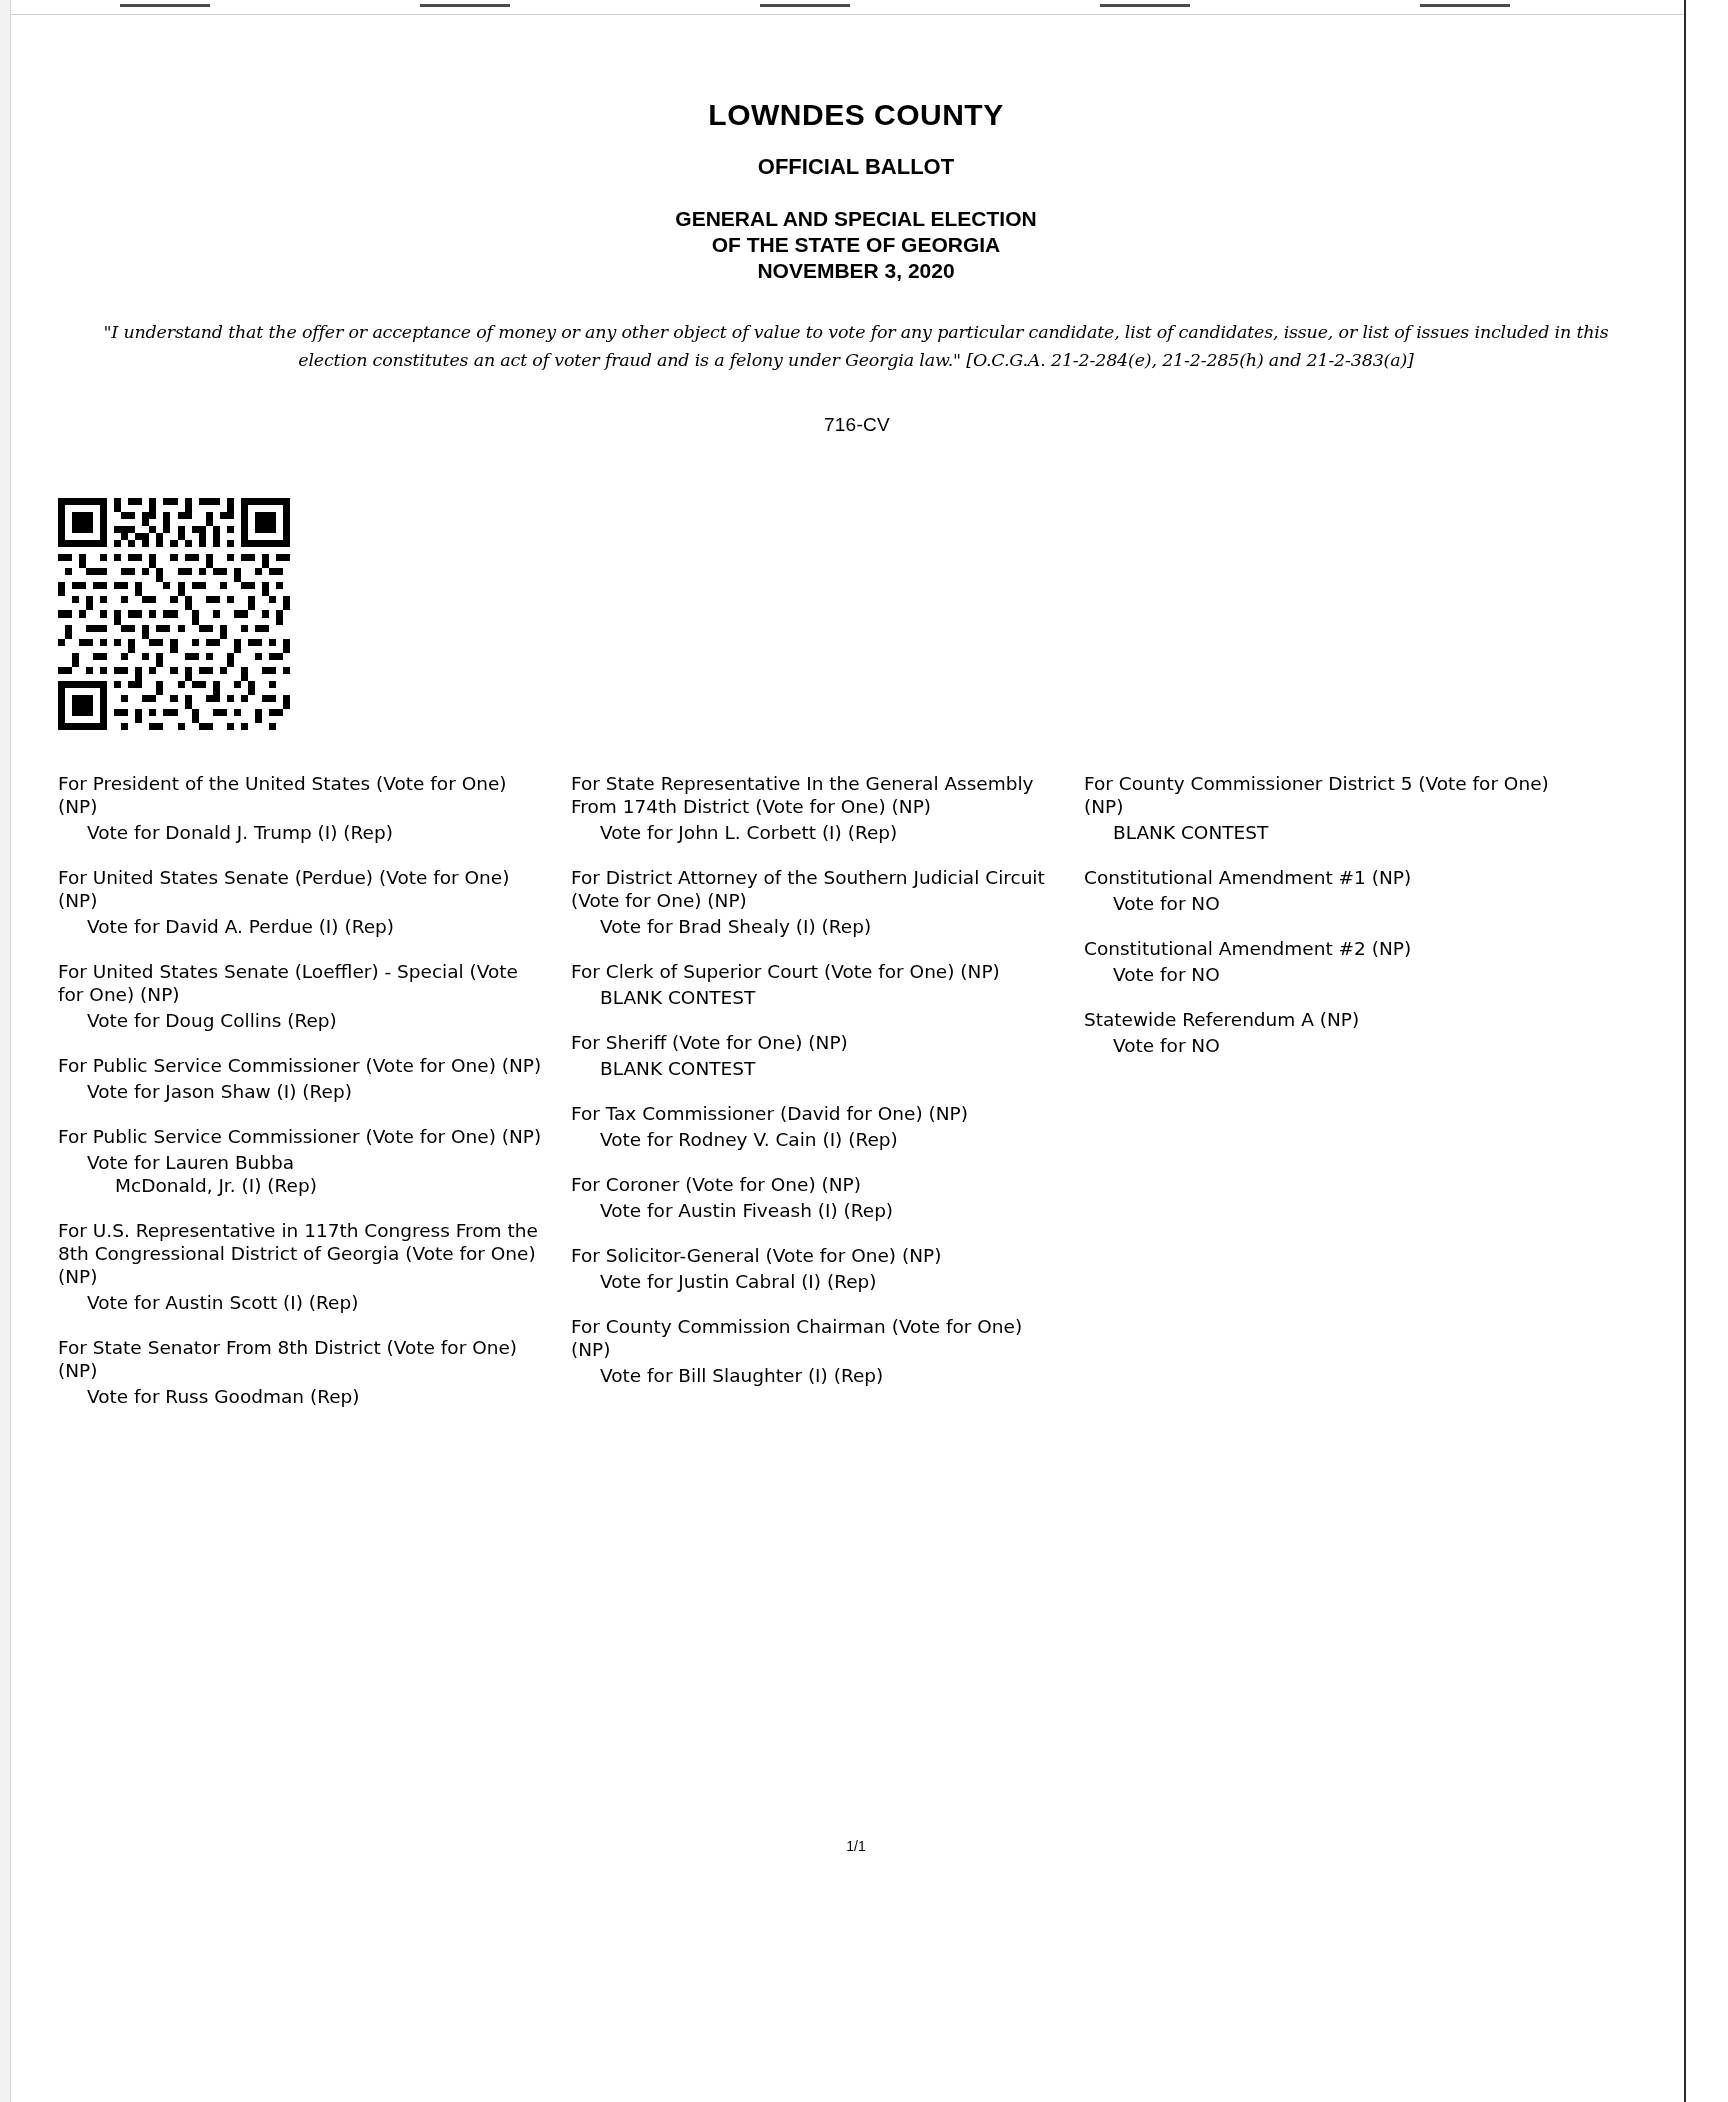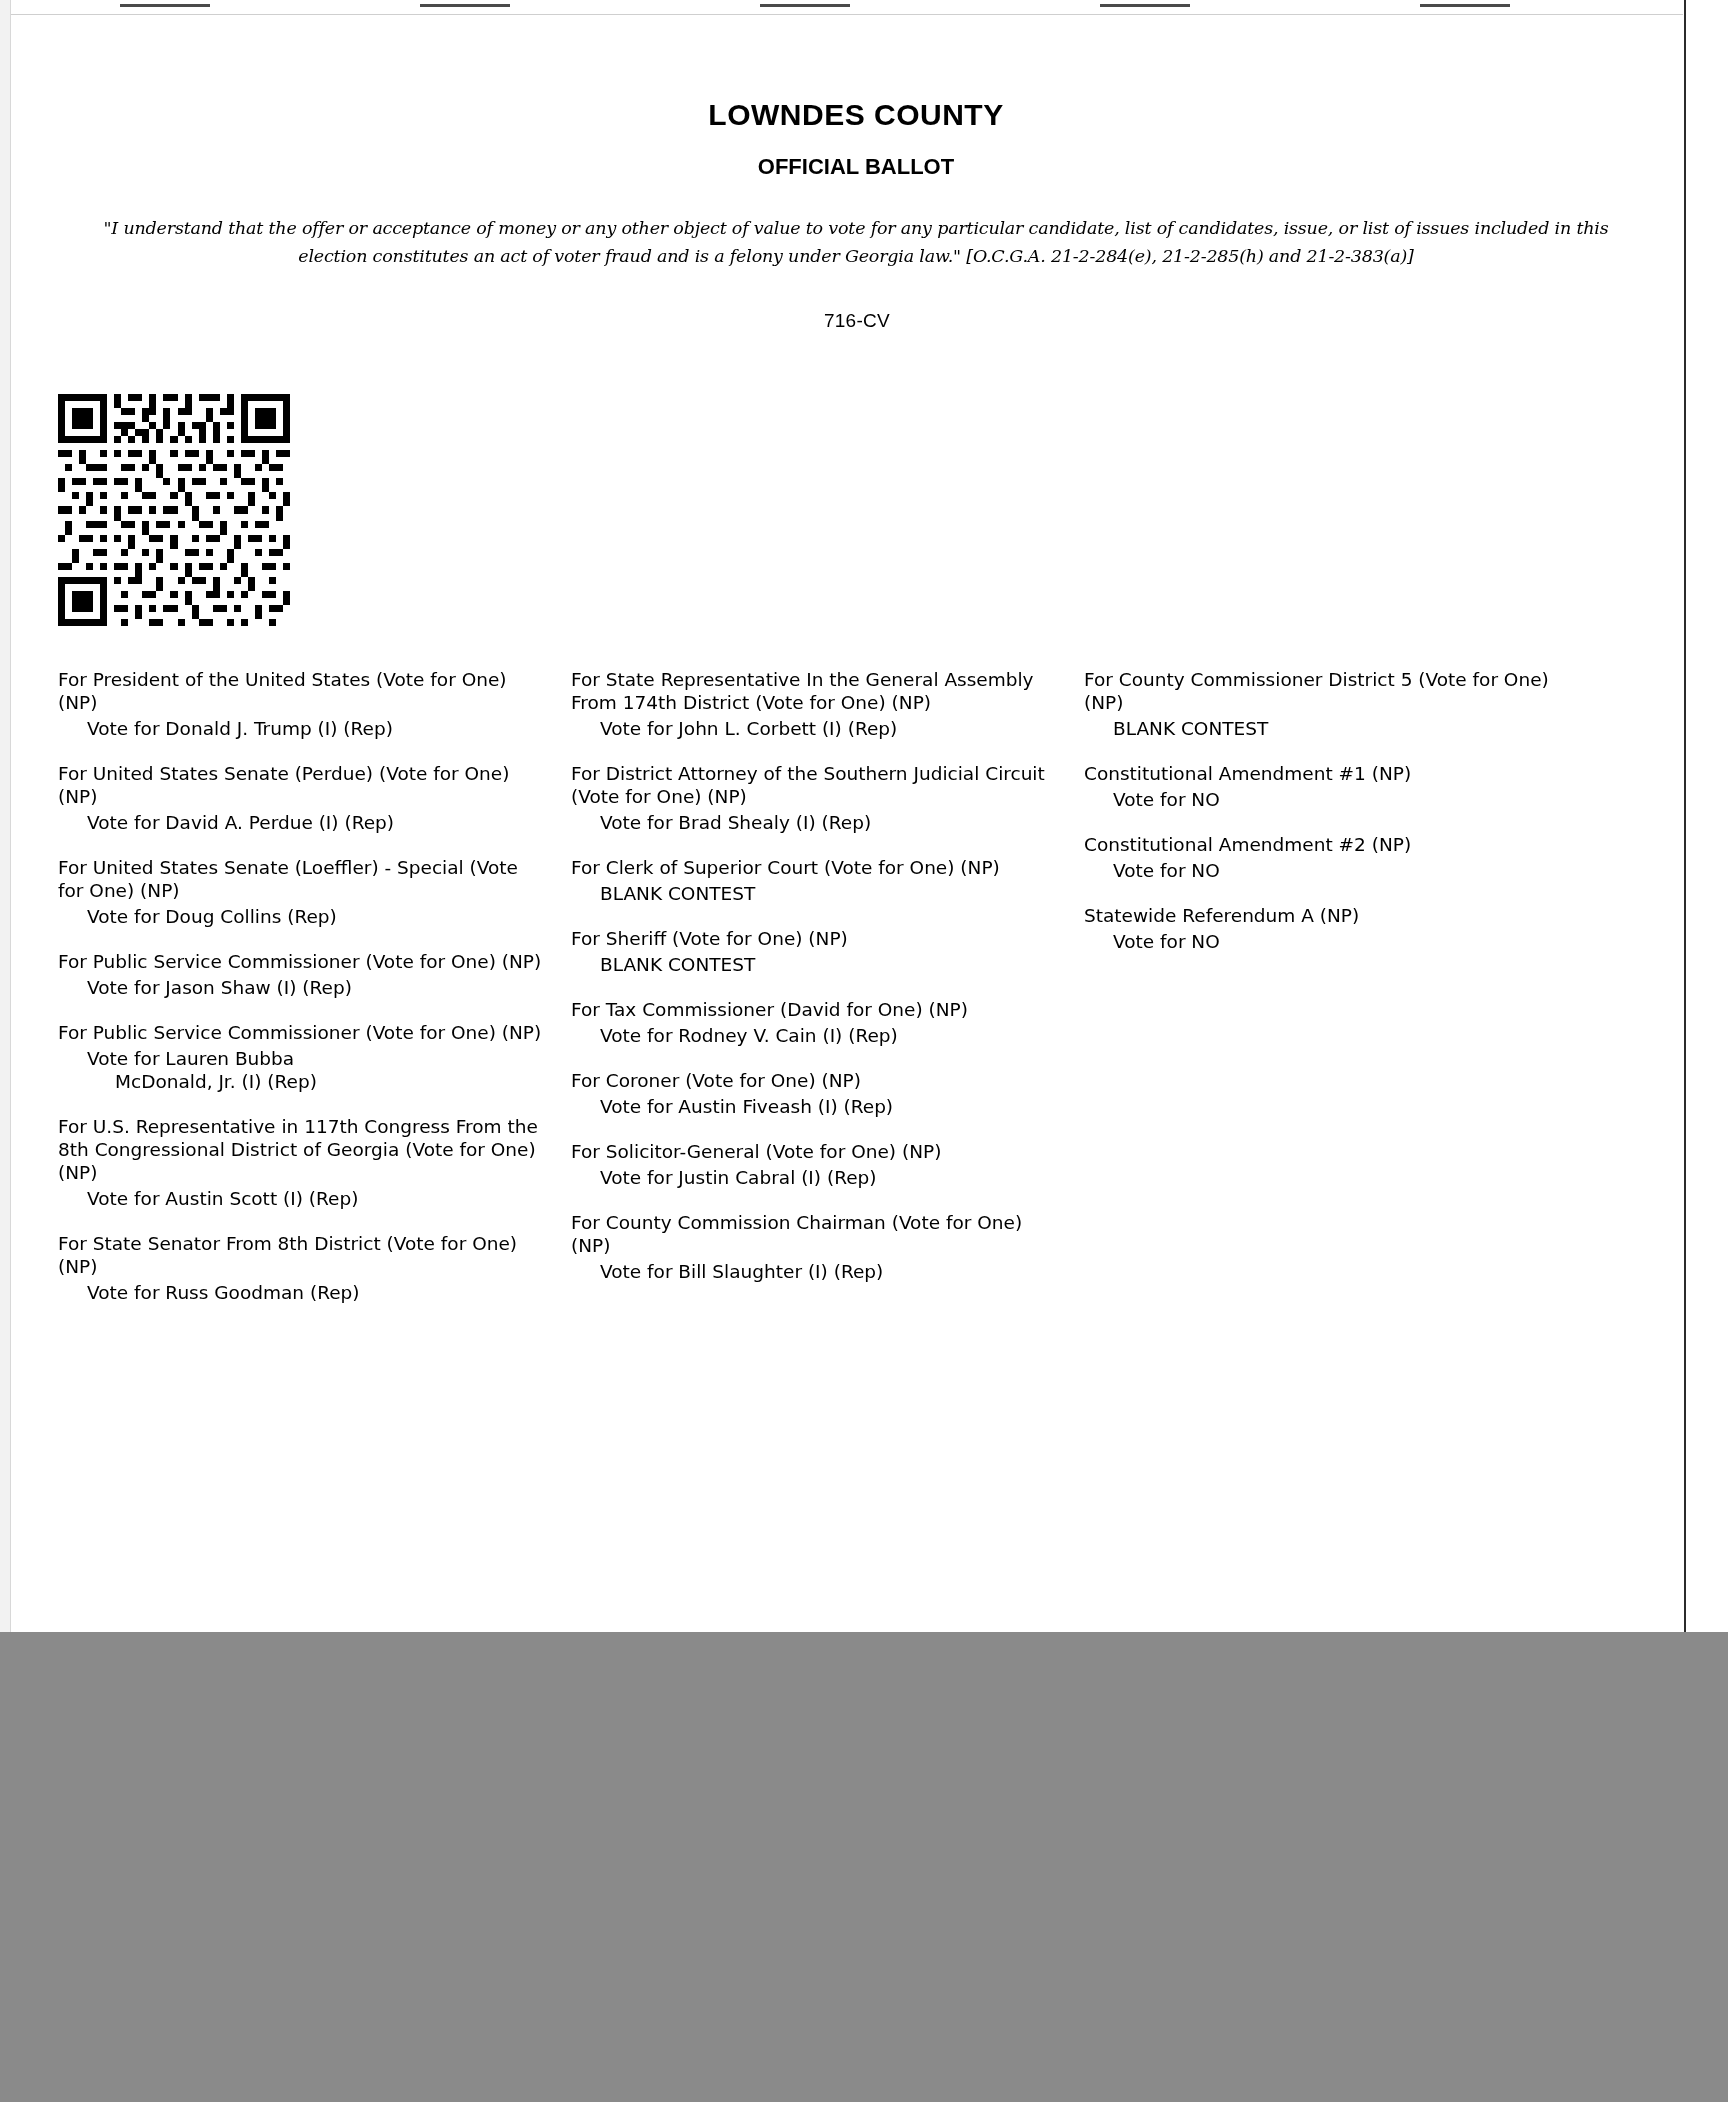--- a/index.html
+++ b/index.html
@@ -3,21 +3,21 @@
 <meta charset="utf-8">
 <style>
   html, body {
     margin: 0;
     padding: 0;
     background: #8a8a8a;
   }
   .page {
     position: relative;
     width: 1728px;
-    height: 1632px;
+    height: 2102px;
     background: #ffffff;
     overflow: hidden;
     font-family: "DejaVu Sans", sans-serif;
     color: #000000;
   }
   
   .scan-edge-top {
     position: absolute;
     top: 0; left: 0; right: 0;
     height: 14px;
@@ -164,20 +164,25 @@
   <div class="scan-tick" style="left:1420px"></div>
   <div class="scan-edge-left"></div>
   <div class="scan-edge-right-inner"></div>
   <div class="scan-edge-right"></div>
 
   <div class="content">
 
     <div class="title-block">
       <div class="t-county">LOWNDES COUNTY</div>
       <div class="t-official">OFFICIAL BALLOT</div>
+      <div class="t-election">
+        <div>GENERAL AND SPECIAL ELECTION</div>
+        <div>OF THE STATE OF GEORGIA</div>
+        <div>NOVEMBER 3, 2020</div>
+      </div>
     </div>
 
     <div class="oath">"I understand that the offer or acceptance of money or any other object of value to vote for any particular candidate, list of candidates, issue, or list of issues included in this election constitutes an act of voter fraud and is a felony under Georgia law." [O.C.G.A. 21-2-284(e), 21-2-285(h) and 21-2-383(a)]</div>
 
     <div class="ballot-id">716-CV</div>
 
     <div class="qr-wrap">
       <svg width="232" height="232" viewBox="0 0 33 33" shape-rendering="crispEdges" aria-hidden="true">
         <rect width="33" height="33" fill="#ffffff"></rect>
         <g fill="#000000">

